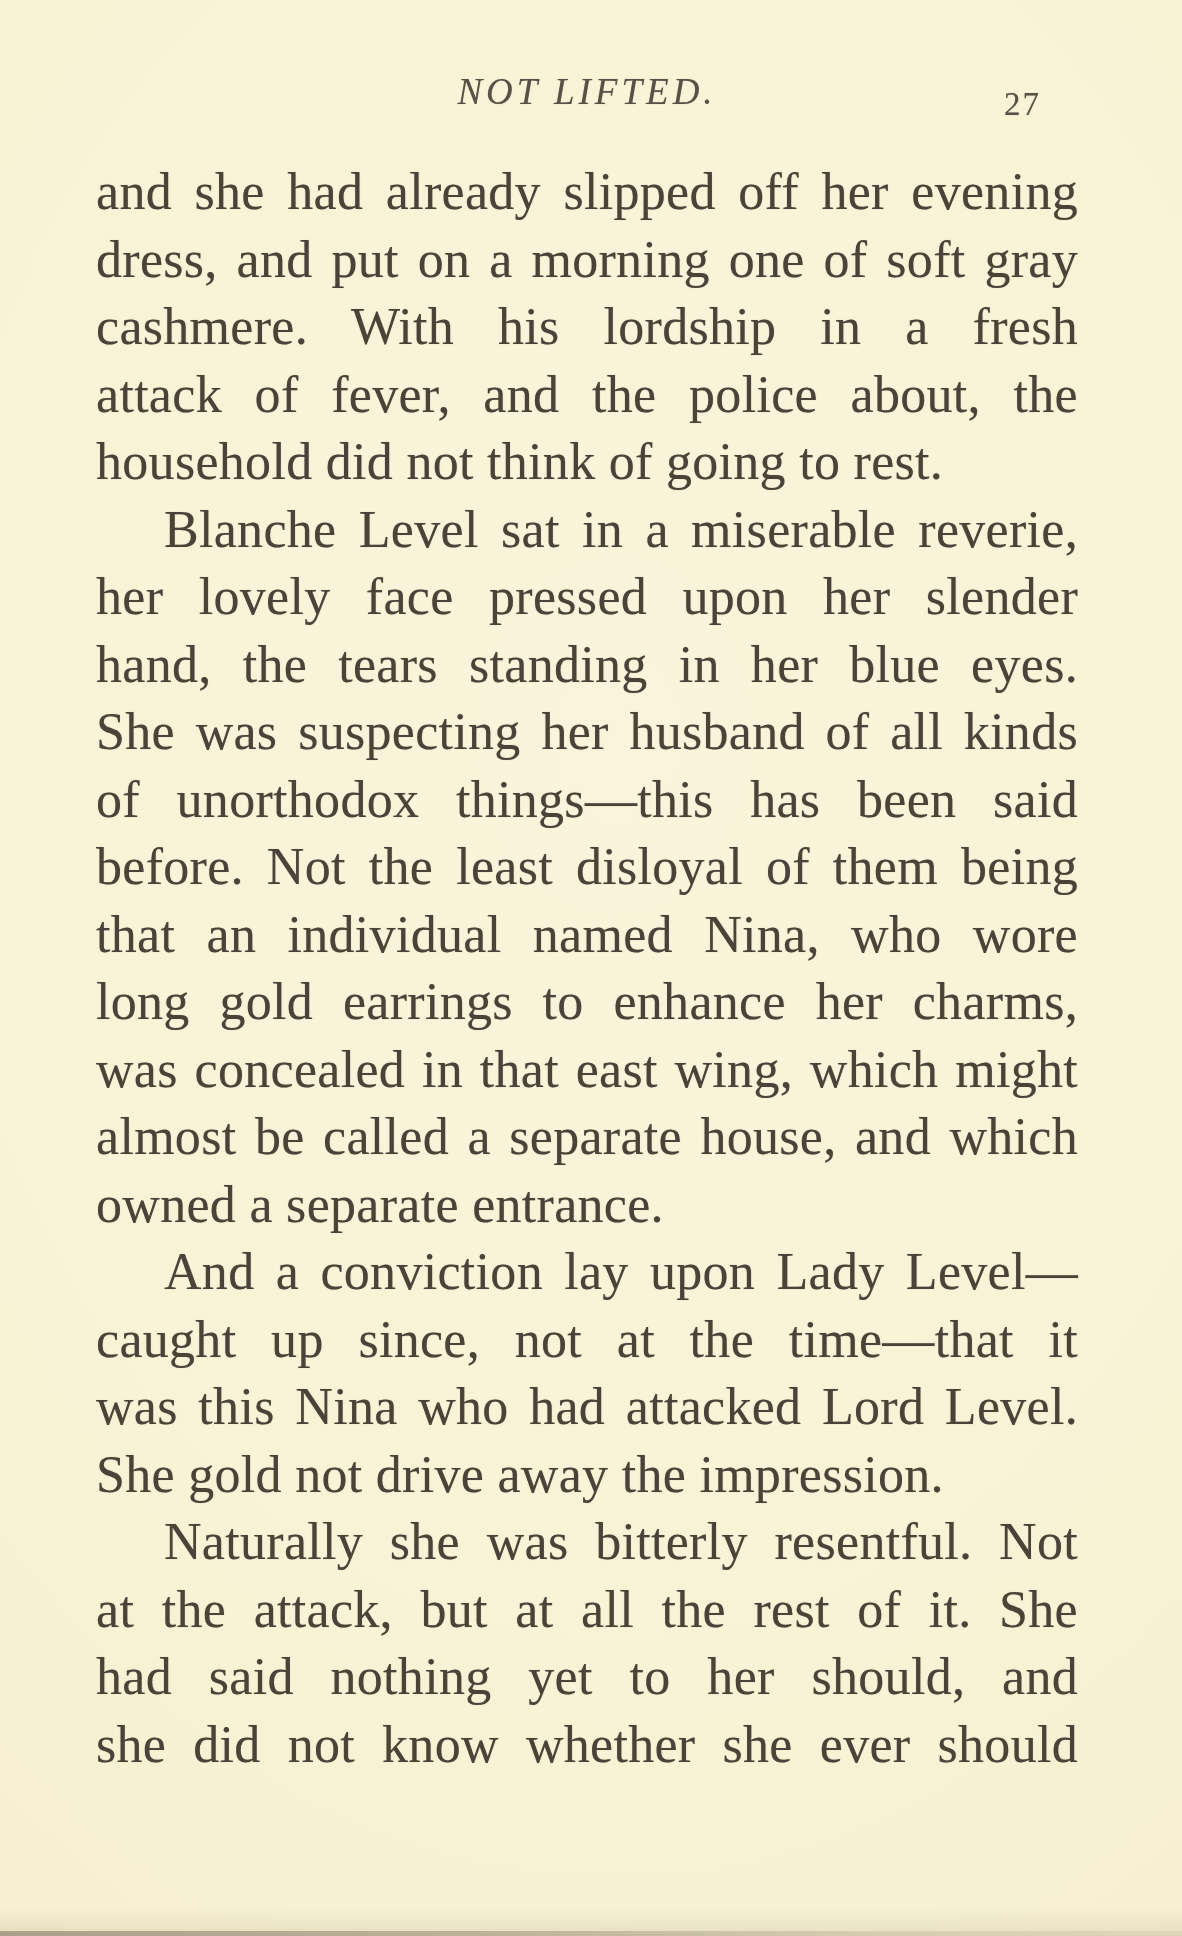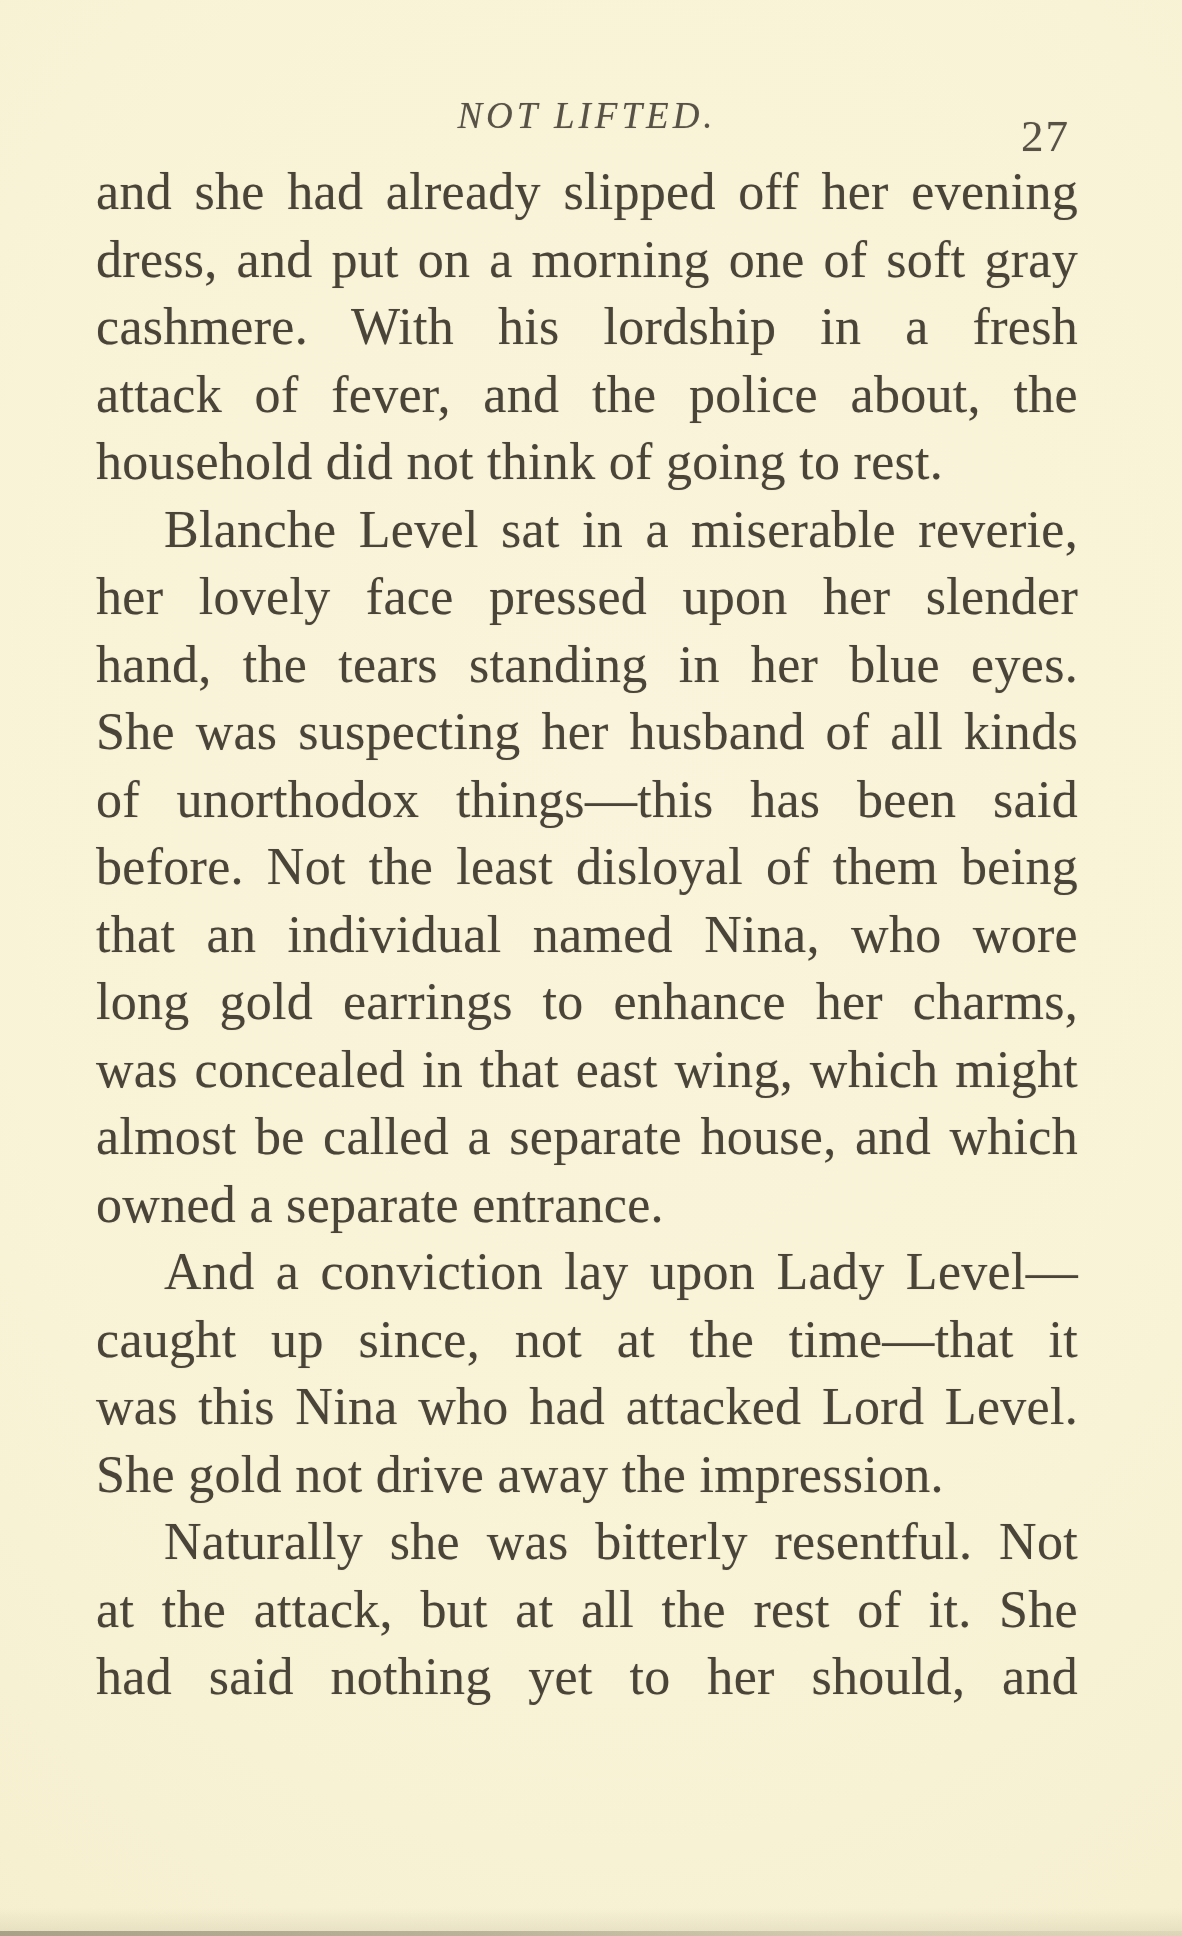--- a/index.html
+++ b/index.html
@@ -21,39 +21,38 @@
         #f3ecca 86%,
         #efe7c4 100%);
     overflow: hidden;
   }
   .header {
     position: absolute;
     top: 64px;
     left: 96px;
     right: 104px;
     height: 60px;
-    margin-top: 24px;
   }
   .title {
     position: absolute;
     left: 50%;
     top: 6px;
     transform: translateX(-50%);
     font-style: italic;
     font-size: 37px;
     letter-spacing: 4px;
     color: var(--header-ink, #575146);
     white-space: nowrap;
     text-shadow: 0 0 1px rgba(87, 81, 70, 0.35);
   }
   .pagenum {
     position: absolute;
-    right: 8px;
+    right: 37px;
     top: 22px;
-    font-size: 45px;
+    font-size: 33px;
     letter-spacing: 2px;
     color: var(--header-ink, #575146);
     text-shadow: 0 0 1px rgba(87, 81, 70, 0.35);
   }
   .body-text {
     position: absolute;
     top: 158px;
     left: 96px;
     width: 982px;
     font-size: 52px;
@@ -124,17 +123,18 @@
       <div class="line">was concealed in that east wing, which might</div>
       <div class="line">almost be called a separate house, and which</div>
       <div class="line no-just">owned a separate entrance.</div>
       <div class="line indent">And a conviction lay upon Lady Level—</div>
       <div class="line">caught up since, not at the time—that it</div>
       <div class="line">was this Nina who had attacked Lord Level.</div>
       <div class="line no-just">She gold not drive away the impression.</div>
       <div class="line indent">Naturally she was bitterly resentful. Not</div>
       <div class="line">at the attack, but at all the rest of it. She</div>
       <div class="line">had said nothing yet to her should, and</div>
+      <div class="line">she did not know whether she ever should</div>
     </div>
 
   <div class="bottom-fade"></div>
   <div class="bottom-edge"></div>
 </div>
 
 </body></html>

